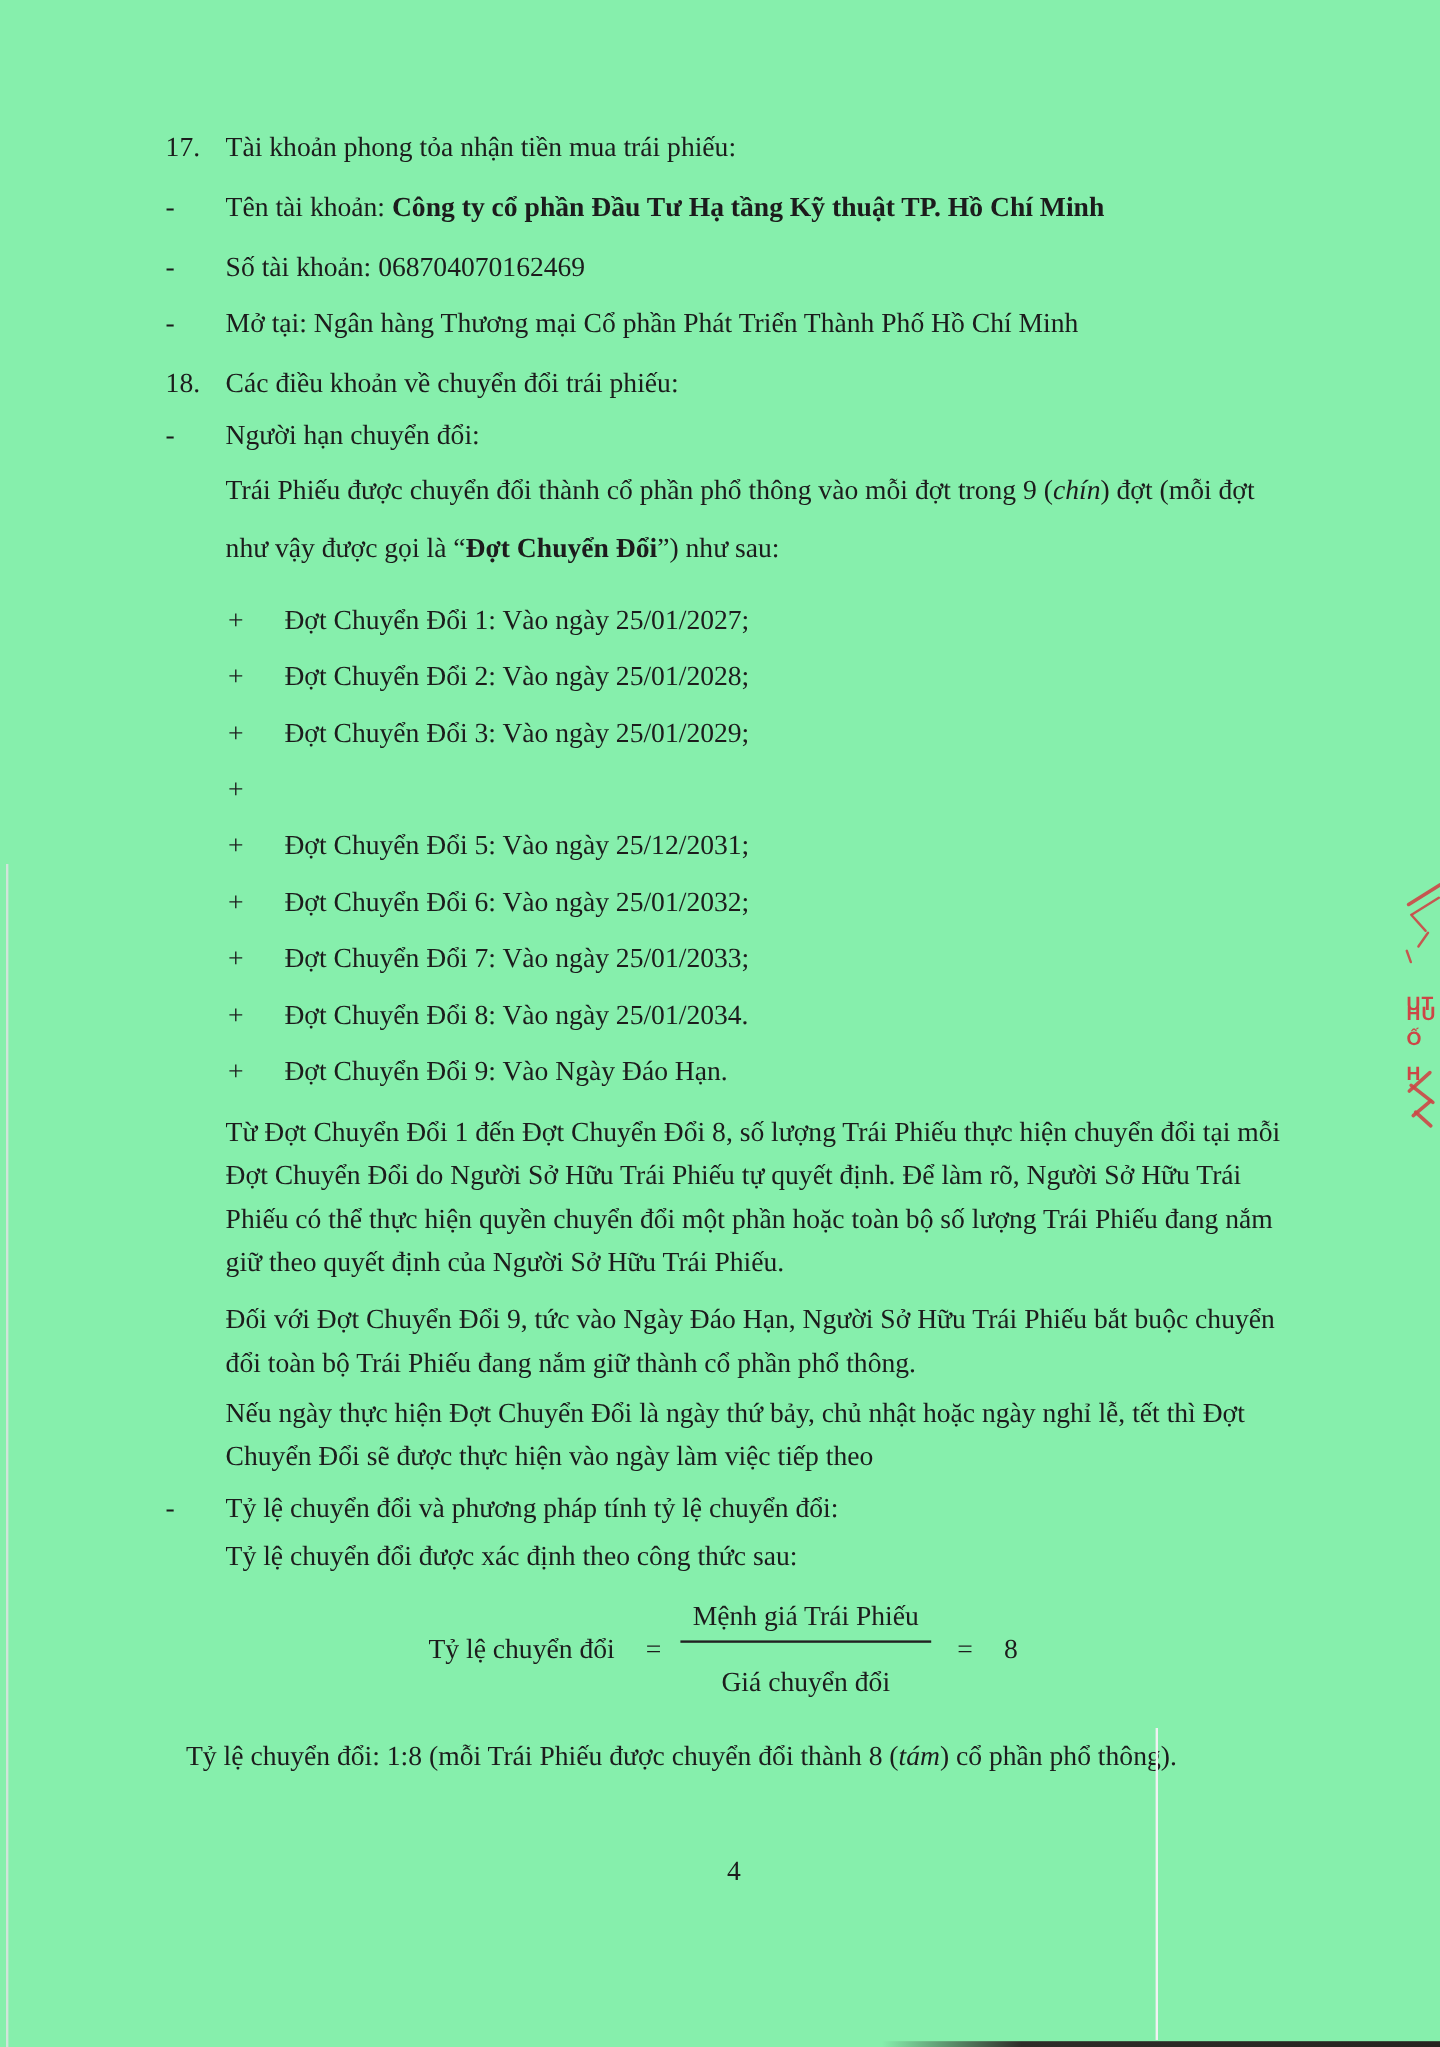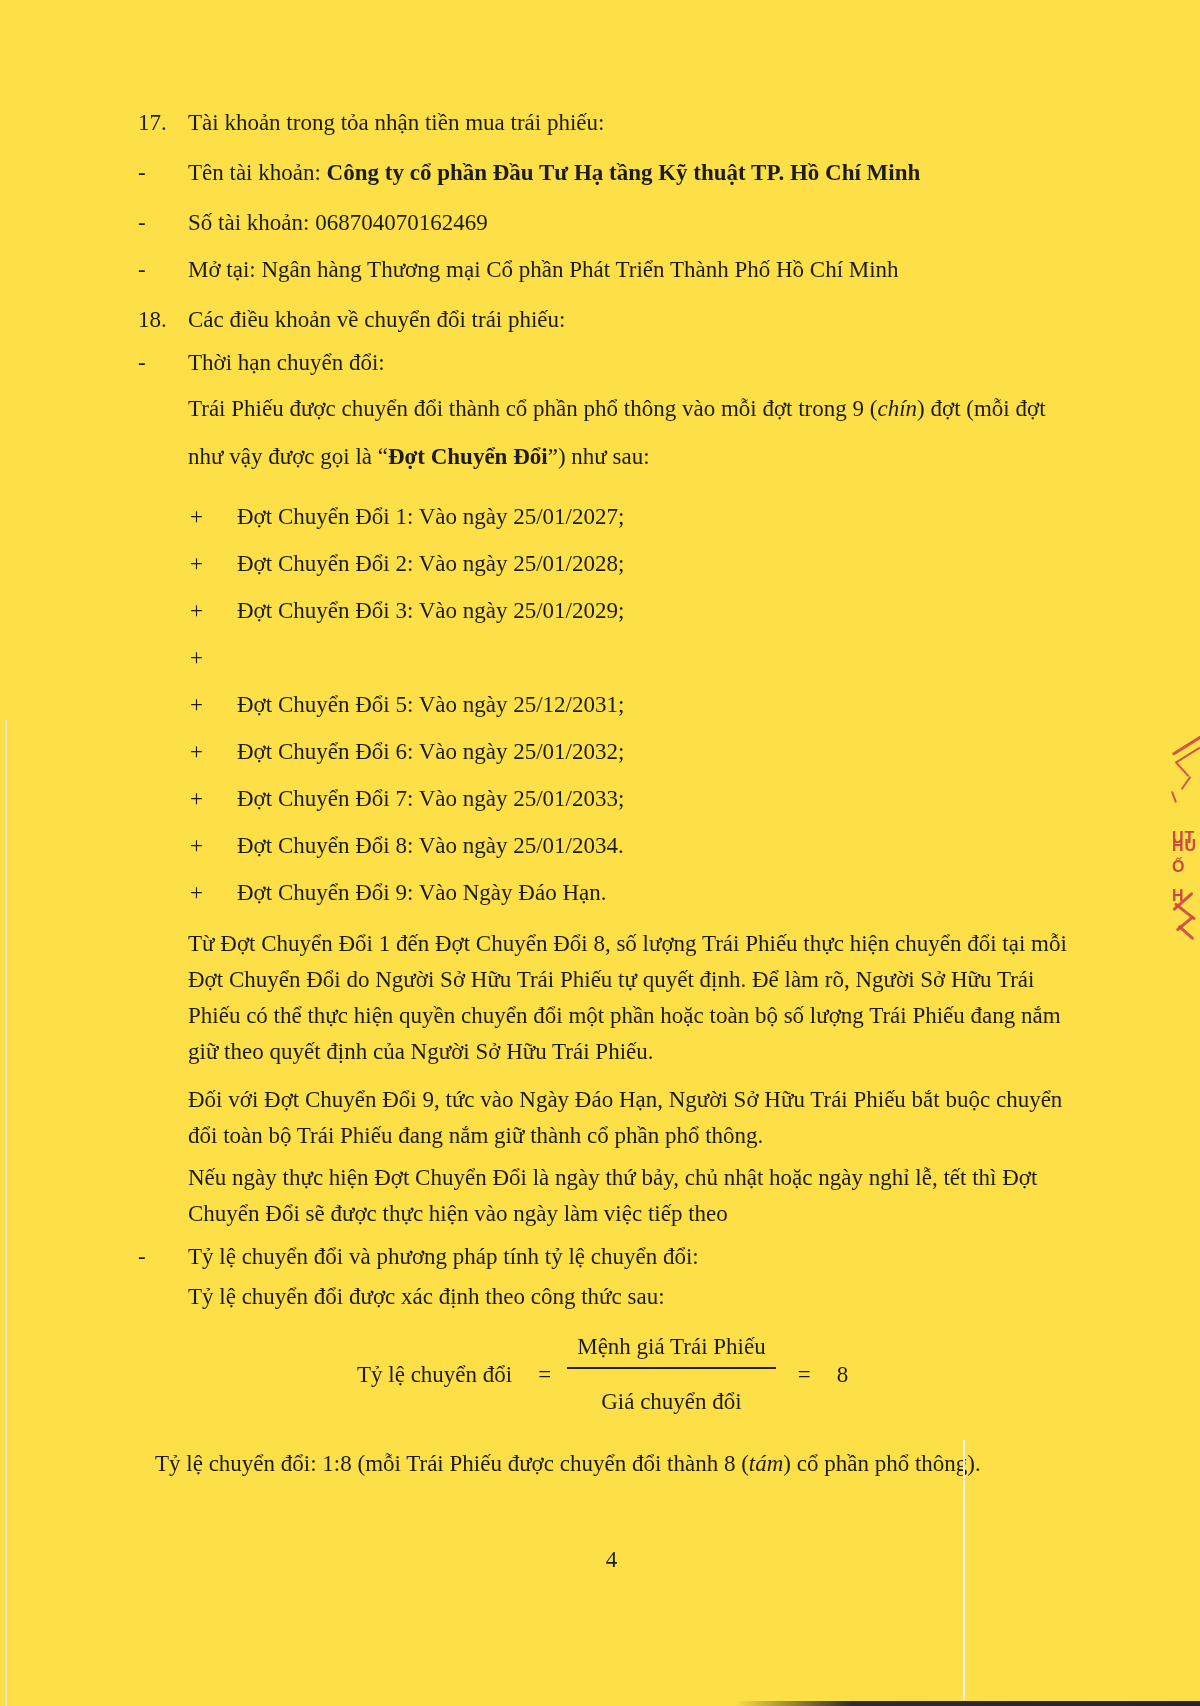--- a/index.html
+++ b/index.html
@@ -1,19 +1,19 @@
 <!DOCTYPE html>
 <html><head>
 <meta charset="utf-8">
 <style>
   * { margin:0; padding:0; box-sizing:border-box; }
   html,body { background:#e8e8e8; }
   .page {
     position:relative; width:1200px; height:1706px; margin:0 auto;
-    background:#fde047; overflow:hidden;
+    background:#86efac; overflow:hidden;
     font-family:"Liberation Serif", serif; color:#1c1c1c;
   }
   
   .edge-line-left { position:absolute; left:5px; top:720px; bottom:0; width:2px; background:#e2e2e6; opacity:.8; }
   .edge-dark-bottom { position:absolute; left:735px; right:0; bottom:0; height:5px;
     background:linear-gradient(to right, rgba(46,44,40,0), #2e2c28 25%, #262420); }
   .crease { position:absolute; left:963px; top:1440px; bottom:6px; width:2px; background:#f1f1f3; }
 
   .content { position:absolute; left:138px; top:104px; width:947px; }
 
@@ -81,21 +81,21 @@
 </style>
 </head>
 <body>
 
 <div class="page">
 
   <div class="content">
 
     <div class="row">
       <span class="marker">17.</span>
-      <span class="body">Tài khoản trong tỏa nhận tiền mua trái phiếu:</span>
+      <span class="body">Tài khoản phong tỏa nhận tiền mua trái phiếu:</span>
     </div>
 
     <div class="row row-account-name">
       <span class="marker">-</span>
       <span class="body"><span>Tên tài khoản: </span><span class="bold">Công ty cổ phần Đầu Tư Hạ tầng Kỹ thuật TP. Hồ Chí Minh</span></span>
     </div>
 
     <div class="row row-account-no">
       <span class="marker">-</span>
       <span class="body">Số tài khoản: 068704070162469</span>
@@ -106,21 +106,21 @@
       <span class="body">Mở tại: Ngân hàng Thương mại Cổ phần Phát Triển Thành Phố Hồ Chí Minh</span>
     </div>
 
     <div class="row row-sec18">
       <span class="marker">18.</span>
       <span class="body">Các điều khoản về chuyển đổi trái phiếu:</span>
     </div>
 
     <div class="row row-term">
       <span class="marker">-</span>
-      <span class="body">Thời hạn chuyển đổi:</span>
+      <span class="body">Người hạn chuyển đổi:</span>
     </div>
 
     <div class="para-intro"><span>Trái Phiếu được chuyển đổi thành cổ phần phổ thông vào mỗi đợt trong 9 (</span><span class="italic">chín</span><span>) đợt (mỗi đợt như vậy được gọi là “</span><span class="bold">Đợt Chuyển Đổi</span><span>”) như sau:</span></div>
 
     <div class="rounds">
       <div class="round-row">
         <span class="plus">+</span>
         <span>Đợt Chuyển Đổi 1: Vào ngày 25/01/2027;</span>
       </div>
       <div class="round-row">

